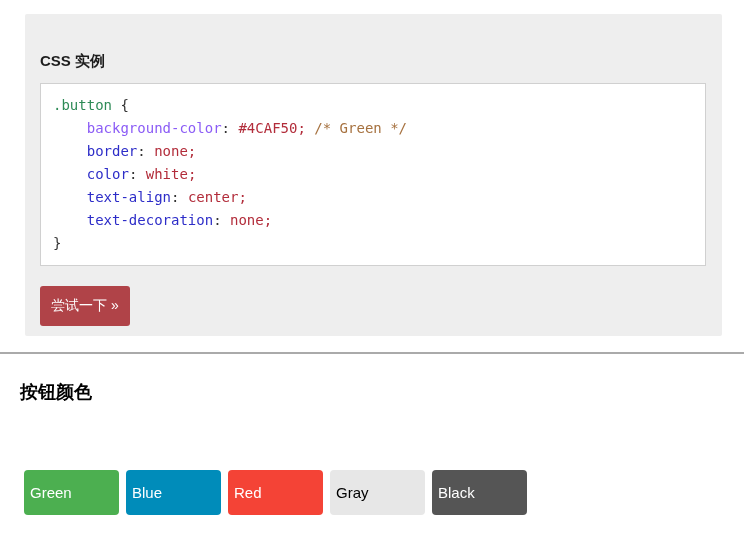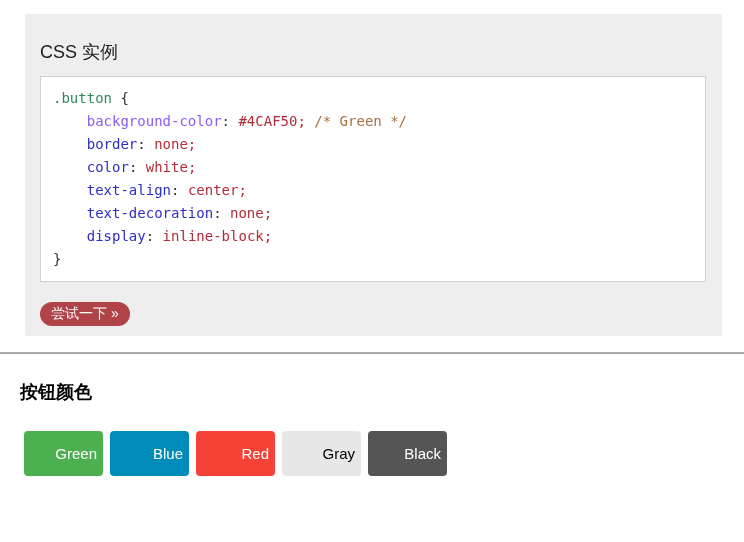--- a/index.html
+++ b/index.html
@@ -14,42 +14,42 @@
 
   
   .example-panel {
     margin: 14px 22px 0 25px;
     width: 697px;
     background: #eeeeee;
     padding: 26px 16px 10px 15px;
     border-radius: 2px;
   }
   .example-title {
-    font-size: 18px;
-    font-weight: normal;
+    font-size: 15px;
+    font-weight: bold;
     color: #1c1c1c;
-    margin: 0 0 12px 0;
+    margin: 12px 0 12px 0;
   }
   .code-box {
     background: #ffffff;
     border: 1px solid #d0d0d0;
     padding: 10px 12px;
     font-family: "DejaVu Sans Mono", "Liberation Mono", monospace;
     font-size: 14px;
     line-height: 23px;
     color: #333333;
     overflow: hidden;
   }
   .code-line { white-space: pre; }
 
   .try-btn {
     display: inline-block;
     margin-top: 20px;
-    padding: 3px 11px;
-    border-radius: 12px;
+    padding: 11px 11px;
+    border-radius: 3px;
     font-size: 14px;
     text-decoration: none;
     cursor: pointer;
     border: none;
   }
 
   
   .divider {
     border: none;
     border-top: 2px solid #aaaaaa;
@@ -62,43 +62,43 @@
     font-weight: bold;
     margin: 26px 0 0 20px;
     color: #000000;
   }
   .btn-row {
     display: flex;
     gap: 7px;
     margin: 27px 0 0 24px;
   }
   .color-btn {
-    width: 79px;
+    width: 95px;
     height: 45px;
     border: none;
     border-radius: 4px;
     font-size: 15px;
     font-family: inherit;
     cursor: pointer;
-    text-align: right;
+    text-align: left;
+    margin-top: 39px;
   }
 </style>
 </head>
 <body>
 
 <div class="example-panel" id="example-panel" style="background: rgb(238, 238, 238);">
   <h3 class="example-title">CSS 实例</h3>
   <div class="code-box" id="code-box" style="background: rgb(255, 255, 255); border-color: rgb(208, 208, 208);">
       <div class="code-line"><span style="color: rgb(46, 139, 87);">.button</span><span style="color: rgb(51, 51, 51);"> {</span></div>
       <div class="code-line"><span style="color: rgb(51, 51, 51);">    </span><span style="color: #8b5cf6;">background-color</span><span style="color: rgb(51, 51, 51);">: </span><span style="color: rgb(178, 44, 58);">#4CAF50;</span><span style="color: rgb(51, 51, 51);"> </span><span style="color: rgb(166, 113, 63);">/* Green */</span></div>
       <div class="code-line"><span style="color: rgb(51, 51, 51);">    </span><span style="color: rgb(45, 45, 200);">border</span><span style="color: rgb(51, 51, 51);">: </span><span style="color: rgb(178, 44, 58);">none;</span></div>
       <div class="code-line"><span style="color: rgb(51, 51, 51);">    </span><span style="color: rgb(45, 45, 200);">color</span><span style="color: rgb(51, 51, 51);">: </span><span style="color: rgb(178, 44, 58);">white;</span></div>
       <div class="code-line"><span style="color: rgb(51, 51, 51);">    </span><span style="color: rgb(45, 45, 200);">text-align</span><span style="color: rgb(51, 51, 51);">: </span><span style="color: rgb(178, 44, 58);">center;</span></div>
       <div class="code-line"><span style="color: rgb(51, 51, 51);">    </span><span style="color: rgb(45, 45, 200); text-align: center;">text-decoration</span><span style="color: rgb(51, 51, 51);">: </span><span style="color: rgb(178, 44, 58);">none;</span></div>
-      <div class="code-line"><span style="color: rgb(51, 51, 51);">    </span><span style="color: rgb(45, 45, 200);">display</span><span style="color: rgb(51, 51, 51);">: </span><span style="color: rgb(178, 44, 58);">inline-block;</span></div>
       <div class="code-line"><span style="color: rgb(51, 51, 51);">}</span></div>
     </div>
   <a class="try-btn" id="try-btn" style="background: rgb(176, 67, 72); color: rgb(255, 255, 255);">尝试一下 »</a>
 </div>
 
 <hr class="divider" id="divider" style="border-top-color: rgb(170, 170, 170);">
 
 <h2 class="section-heading">按钮颜色</h2>
 
 <div class="btn-row" id="btn-row">

